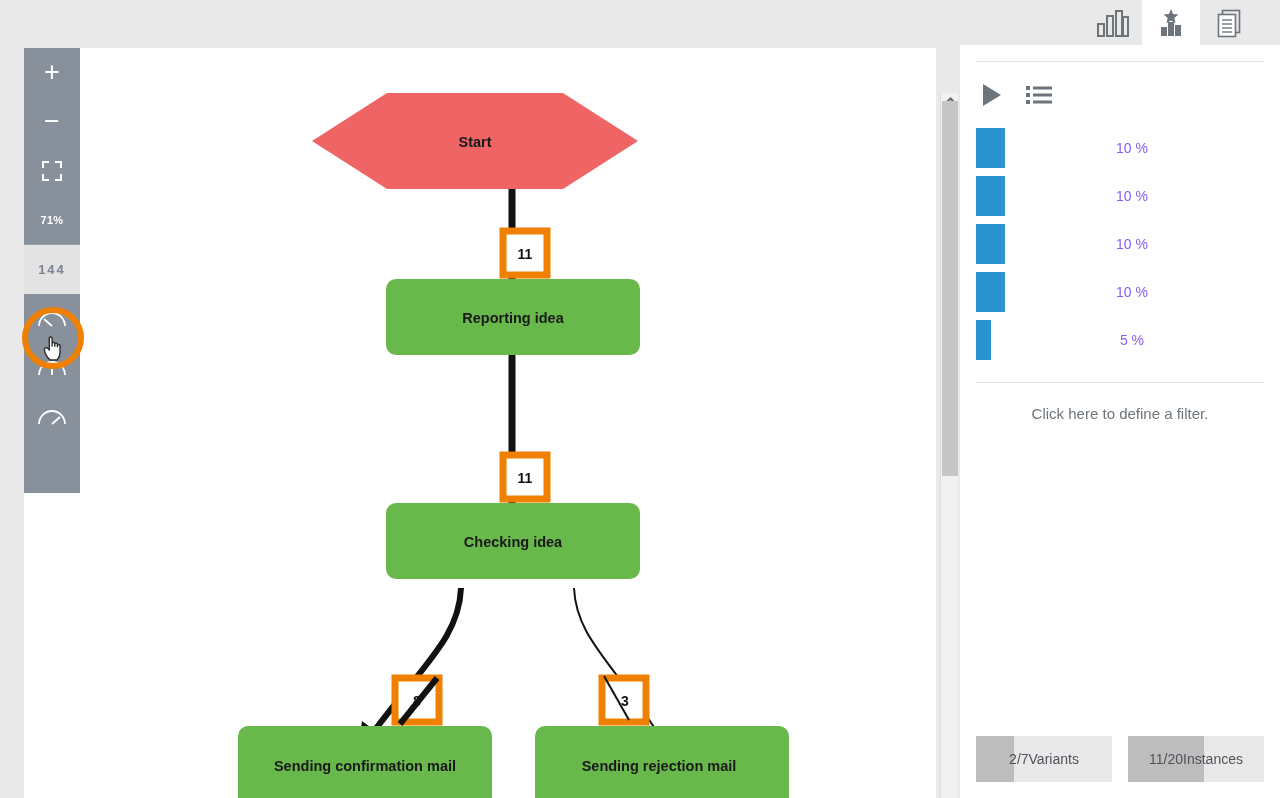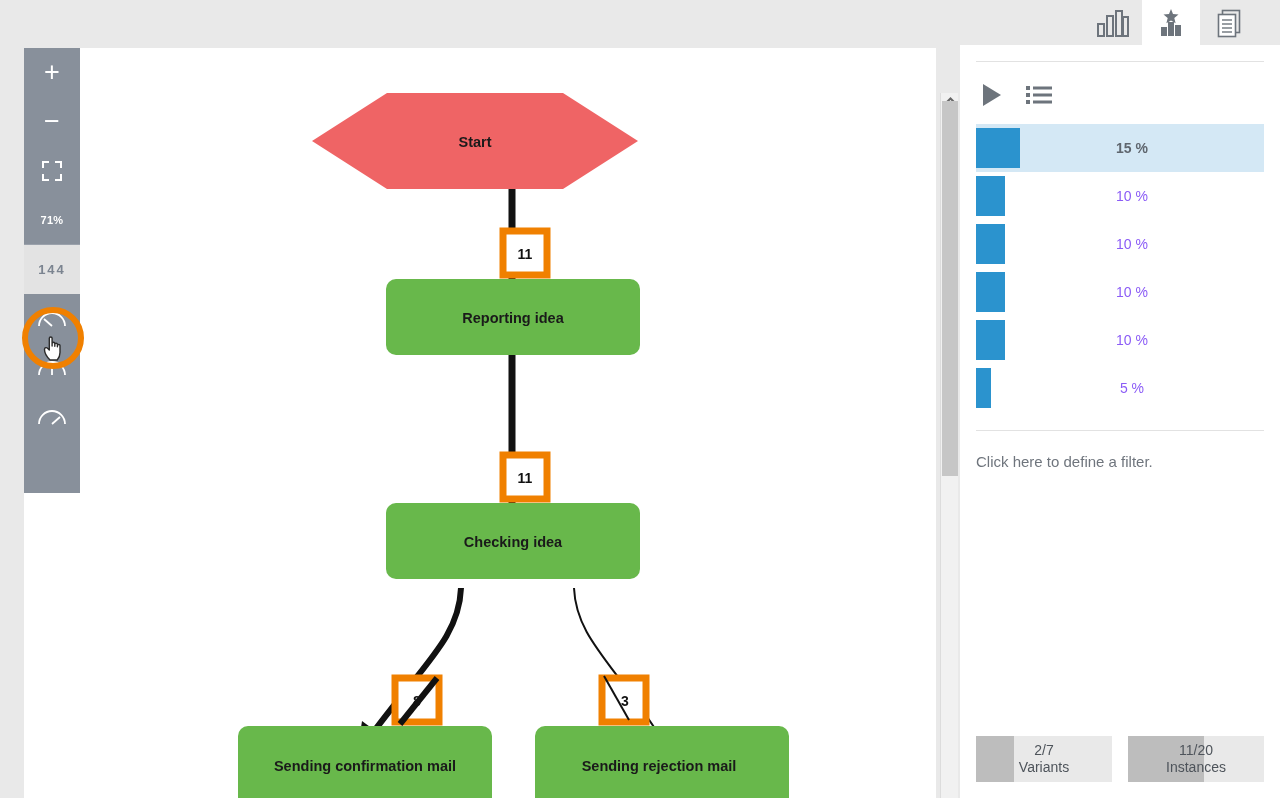--- a/index.html
+++ b/index.html
@@ -148,20 +148,21 @@
   .varrow.sel .varval { font-weight: bold; color: #5f666e; }
 
   .rpanel-rule2 {
     margin-top: 18px;
     height: 1px; background: #e2e2e2;
   }
   .filter-text {
     margin-top: 22px;
     font-size: 15px; color: #6f757d;
     cursor: pointer;
+    text-align: center;
   }
 
   
   .stats {
     position: absolute; left: 16px; bottom: 16px;
     width: 288px; height: 46px;
     display: flex; gap: 16px;
   }
   .stat {
     position: relative;
@@ -170,21 +171,21 @@
     overflow: hidden;
     cursor: pointer;
   }
   .stat-fill {
     position: absolute; left: 0; top: 0; height: 46px;
     background: #bdbdbd;
   }
   .stat-text {
     position: absolute; left: 0; top: 0;
     width: 136px; height: 46px;
-    display: flex; flex-direction: column;
+    display: flex; flex-direction: row;
     align-items: center; justify-content: center;
     font-size: 14px; color: #4e545b; line-height: 1.2;
   }
 
   
   .node-label {
     font-size: 14.5px; font-weight: bold; fill: #1a1a1a;
     font-family: "Liberation Sans", sans-serif;
   }
   .edge-label {
@@ -377,26 +378,20 @@
             <rect x="0" y="9" width="4" height="4"></rect>
               <rect x="7" y="9.5" width="19" height="3"></rect>
             <rect x="0" y="16" width="4" height="4"></rect>
               <rect x="7" y="16.5" width="19" height="3"></rect>
           </g>
         </svg>
       </div>
     </div>
 
     <div class="varlist">
-      <div class="varrow sel">
-        <div class="varbar-zone">
-          <div class="varbar" style="width:44px"></div>
-        </div>
-        <div class="varval">15 %</div>
-      </div>
       <div class="varrow">
         <div class="varbar-zone">
           <div class="varbar" style="width:29px"></div>
         </div>
         <div class="varval">10 %</div>
       </div>
       <div class="varrow">
         <div class="varbar-zone">
           <div class="varbar" style="width:29px"></div>
         </div>

